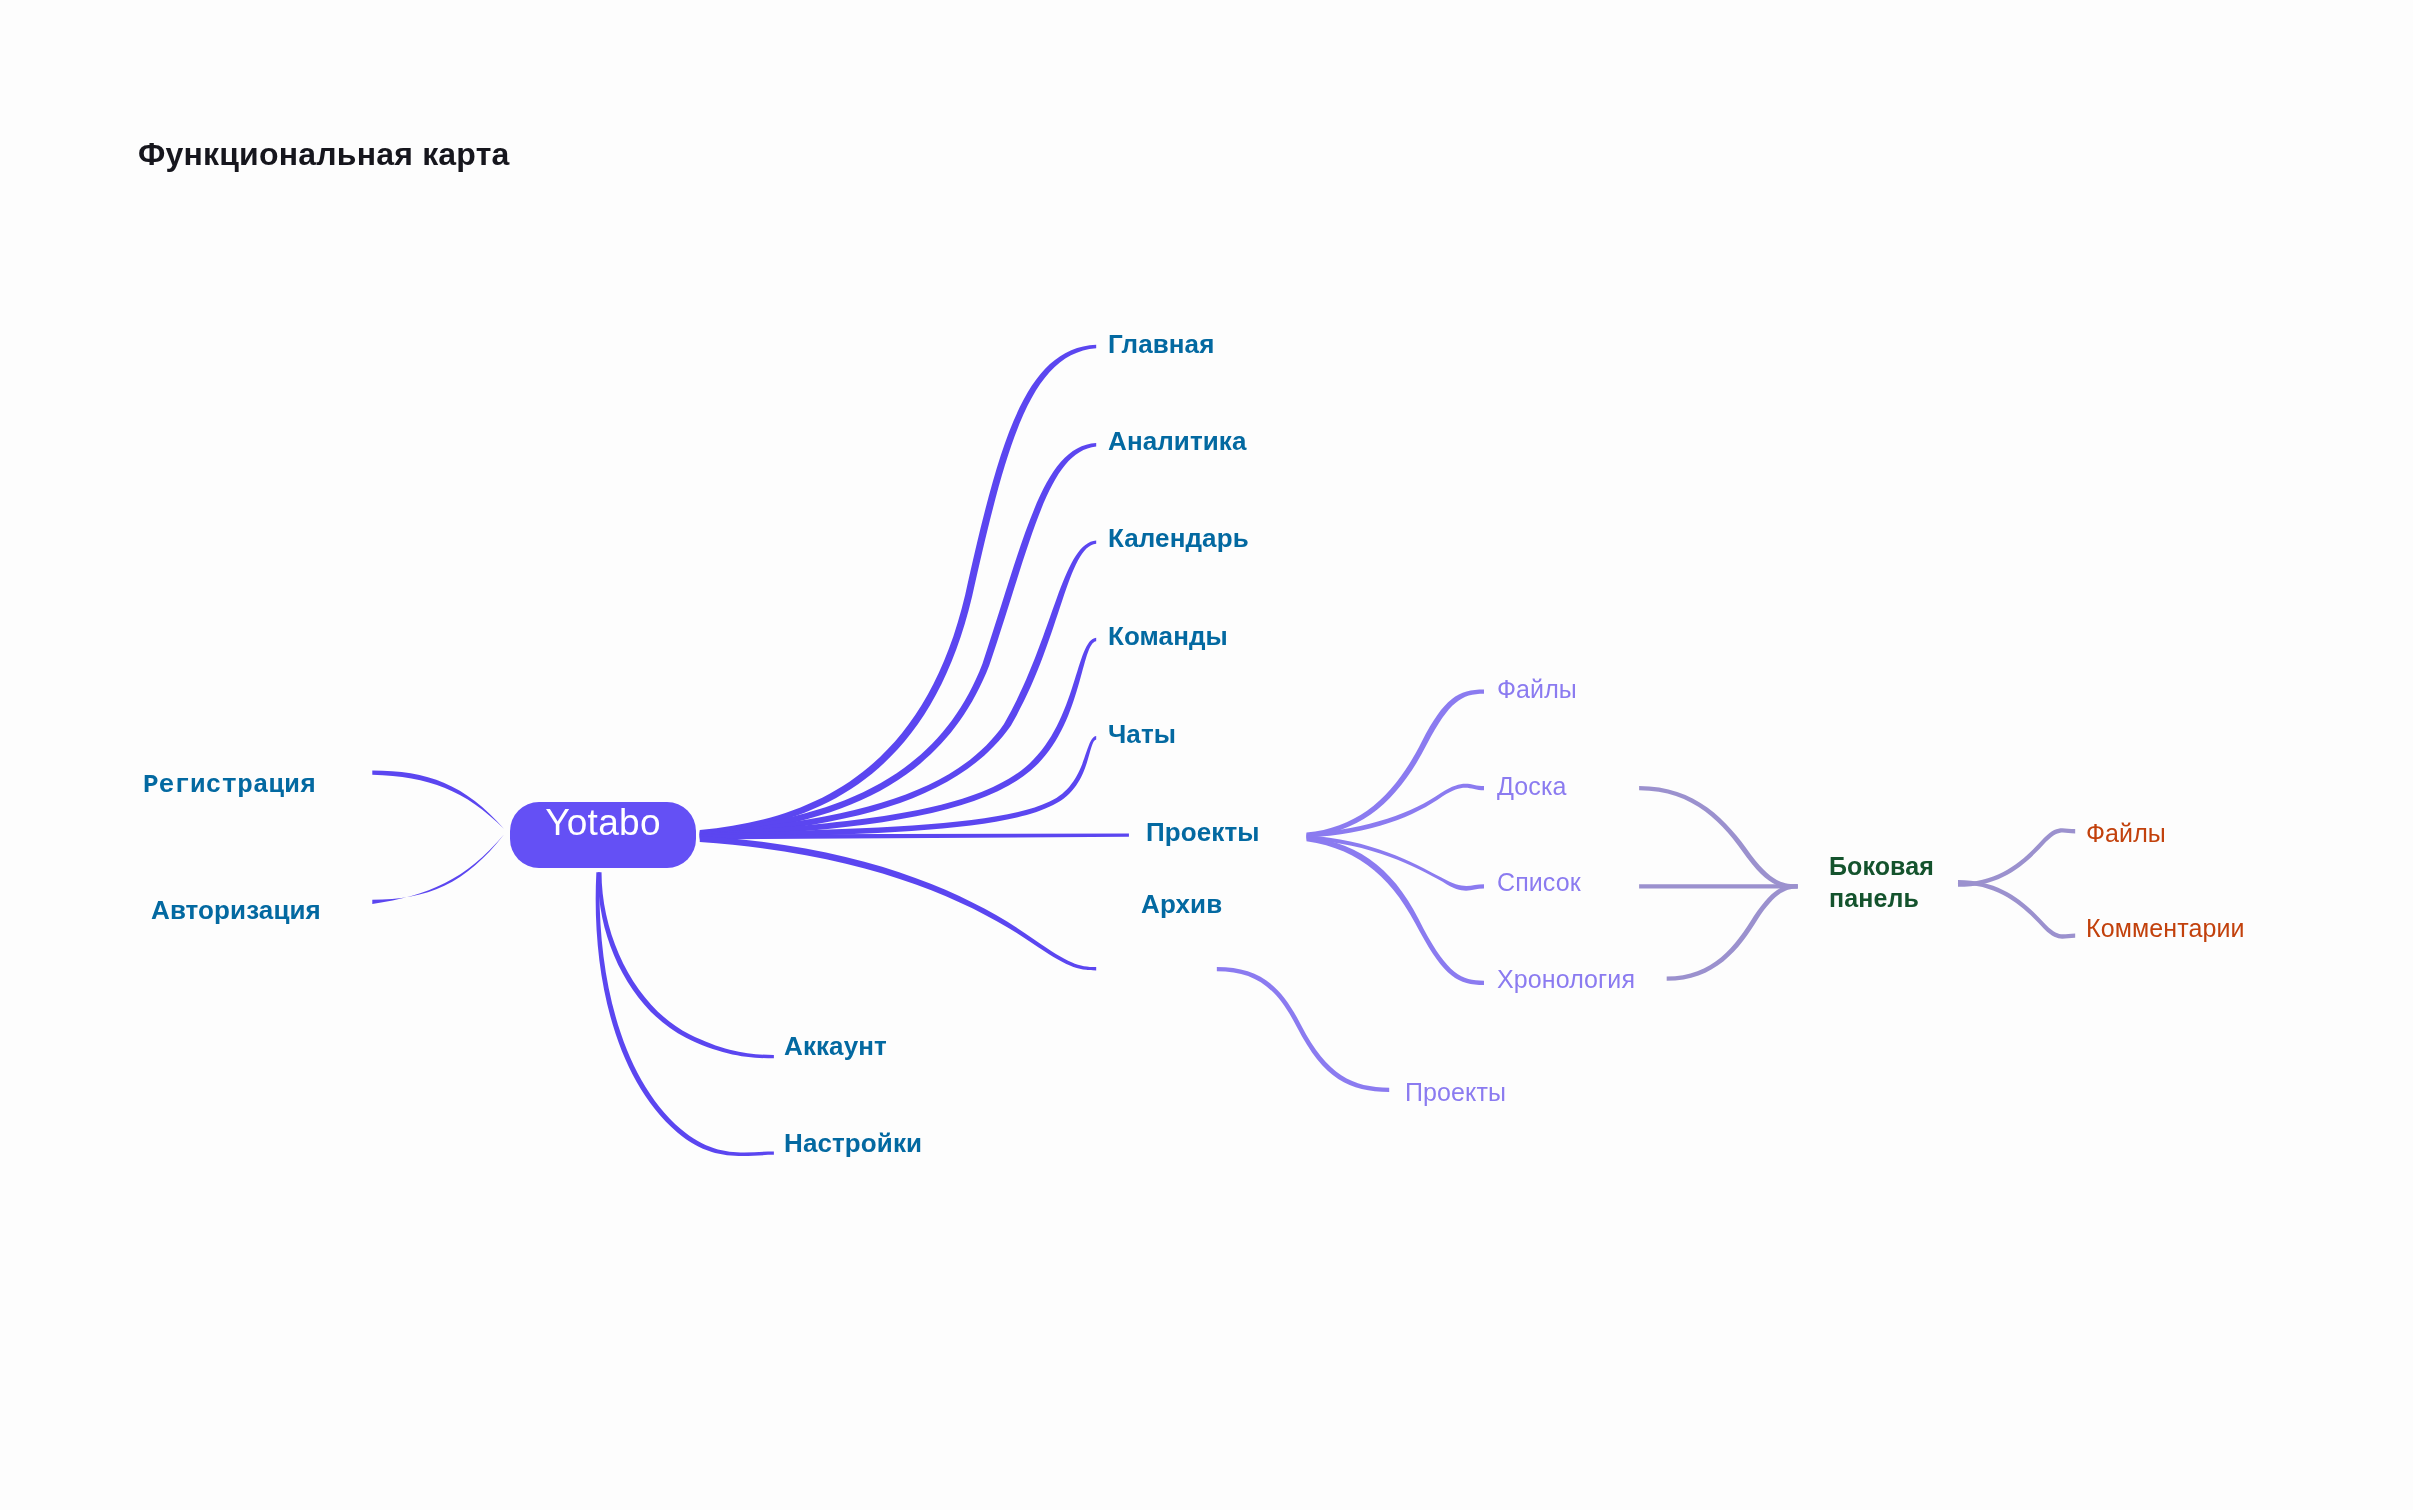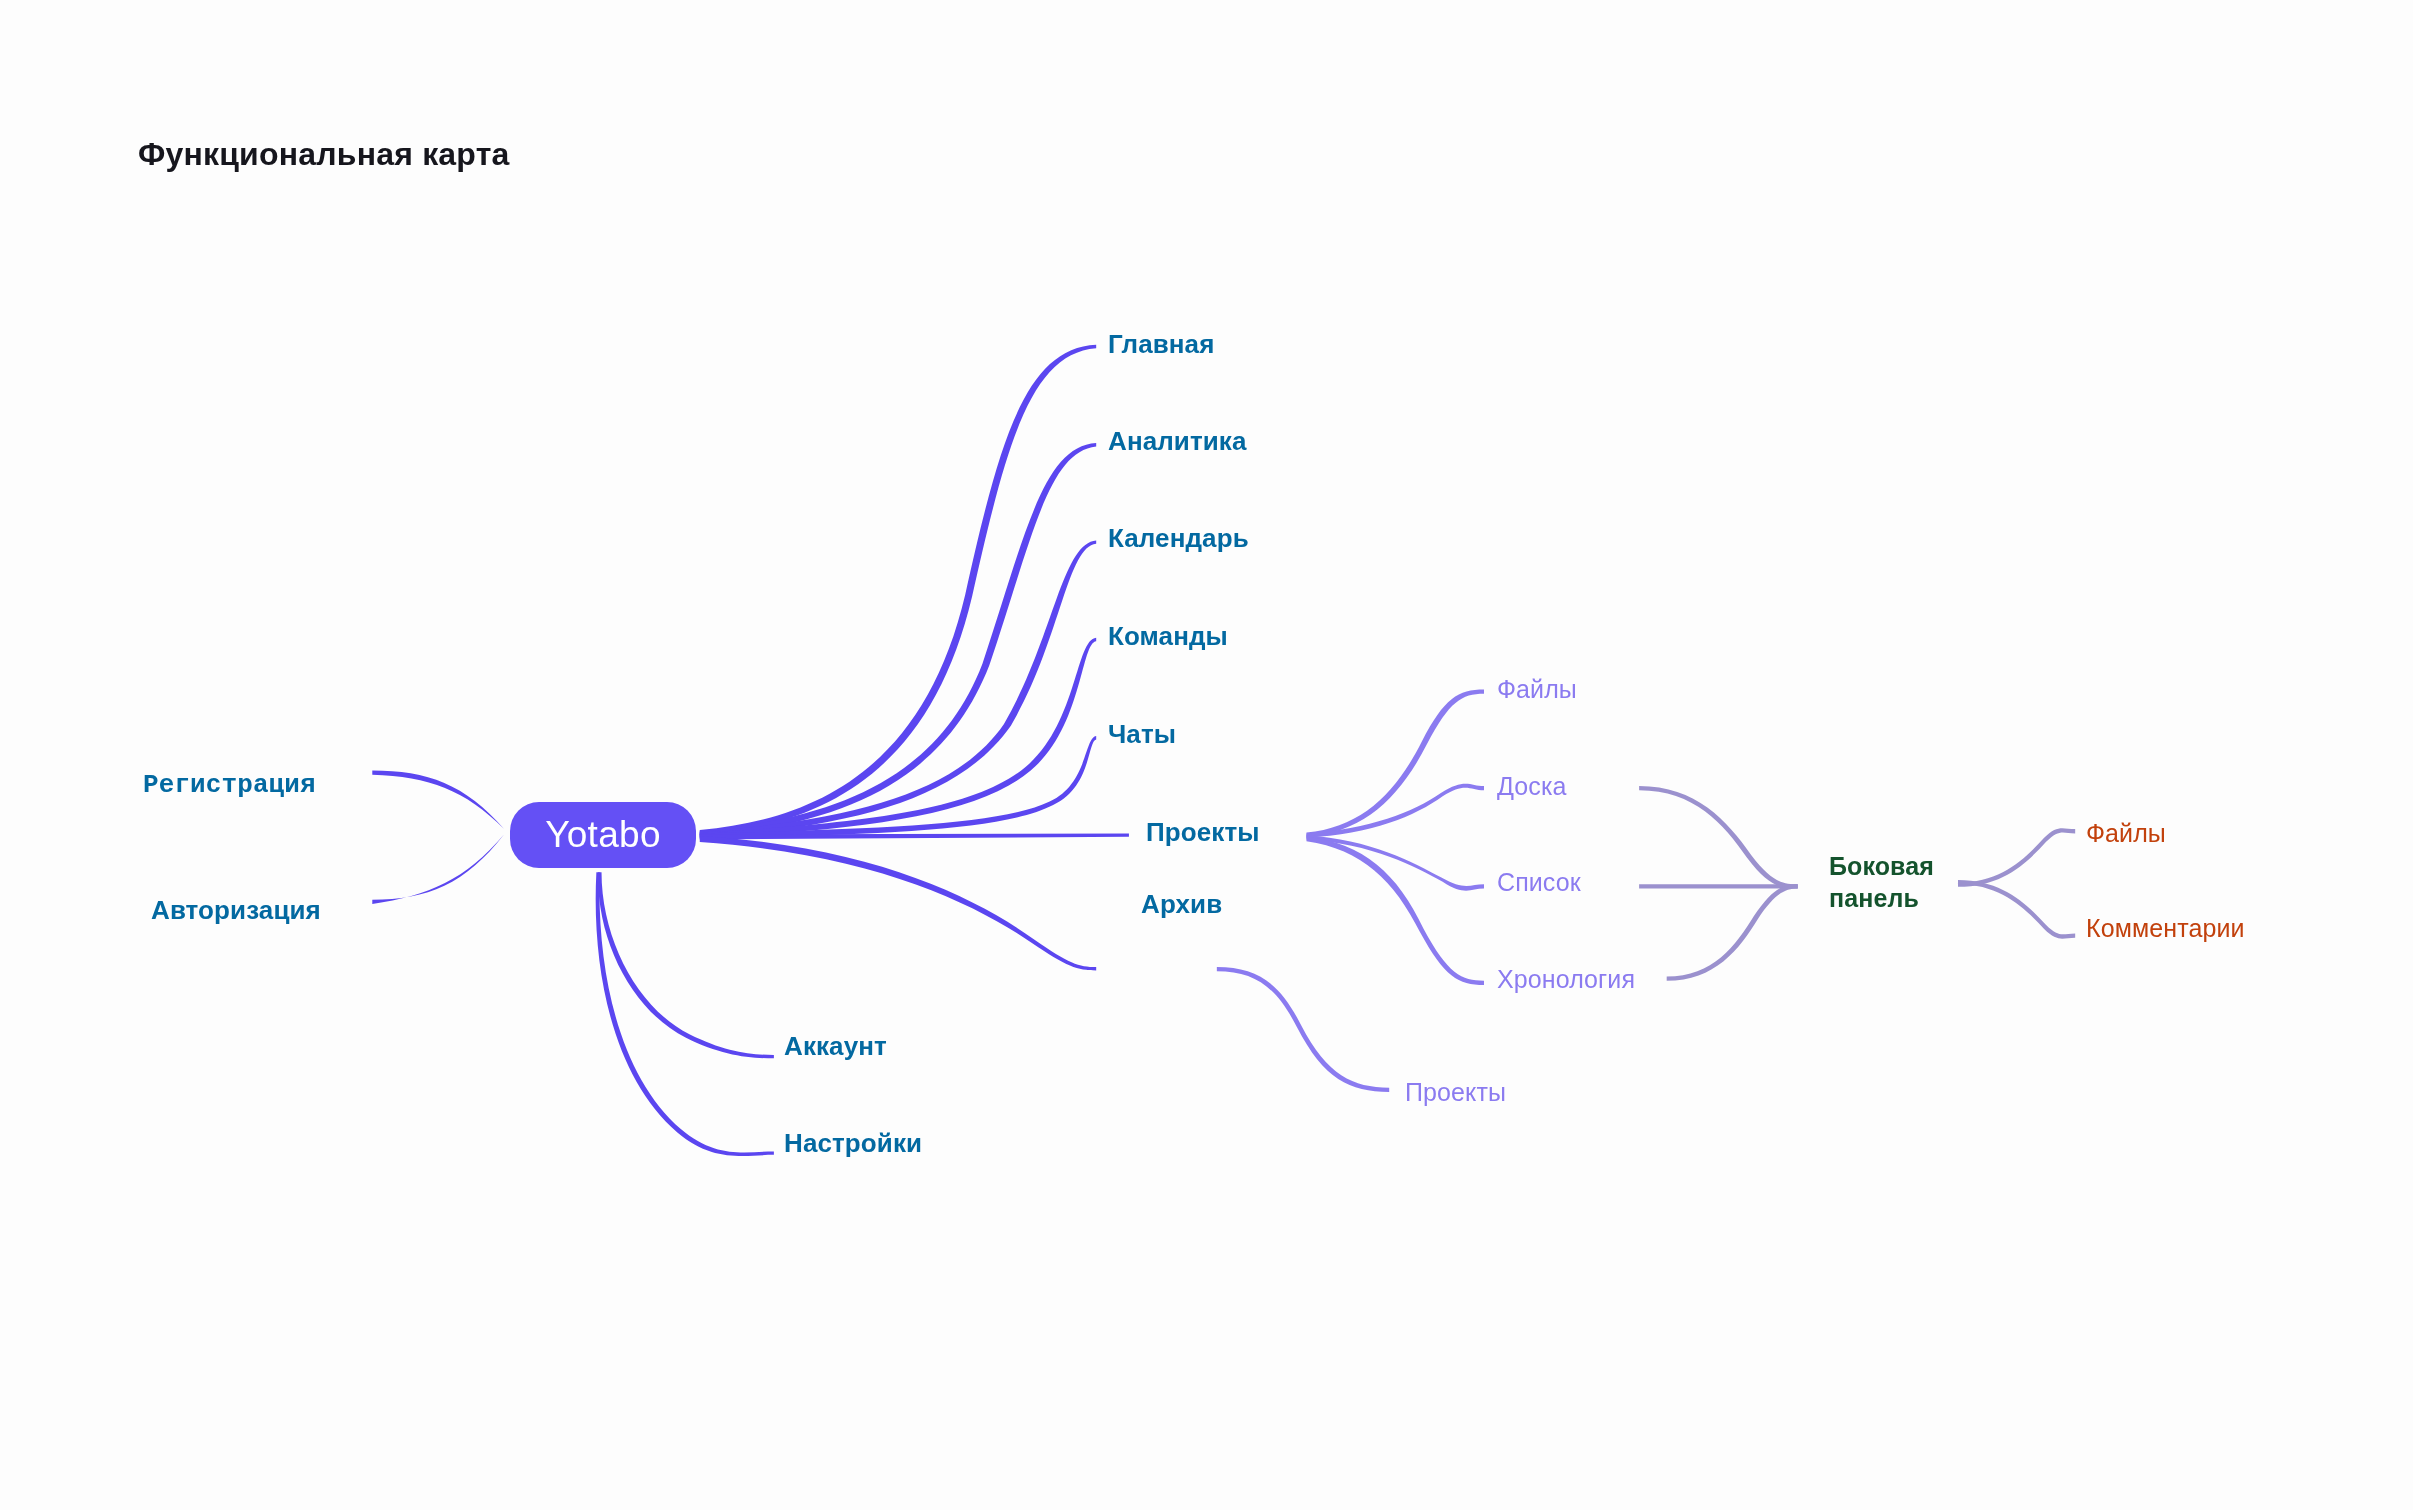--- a/index.html
+++ b/index.html
@@ -42,21 +42,20 @@
     top: 0;
     width: 2413px;
     height: 1510px;
     pointer-events: none;
   }
 
   
   .root-node {
     position: absolute;
     display: flex;
-    align-items: center;
     justify-content: center;
     background: #6450f5;
     border-radius: 29px;
     box-sizing: border-box;
   }
   .root-node .root-label {
     color: #ffffff;
     font-size: 37px;
     font-weight: 500;
     letter-spacing: 0.3px;

